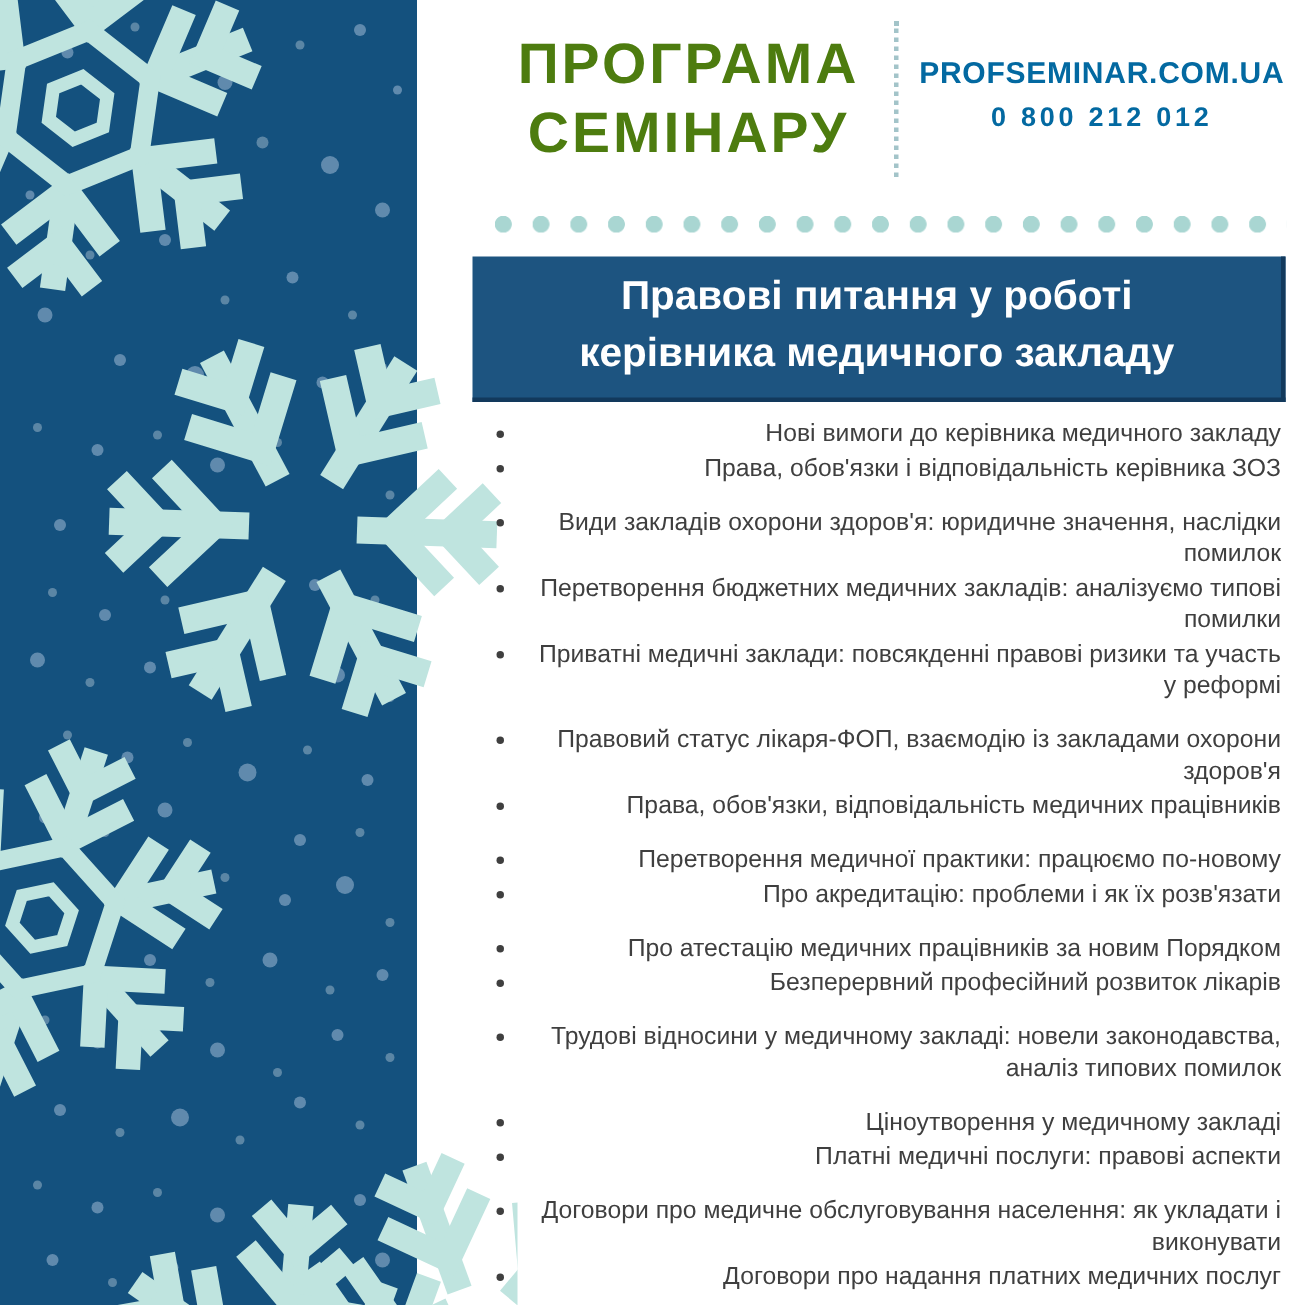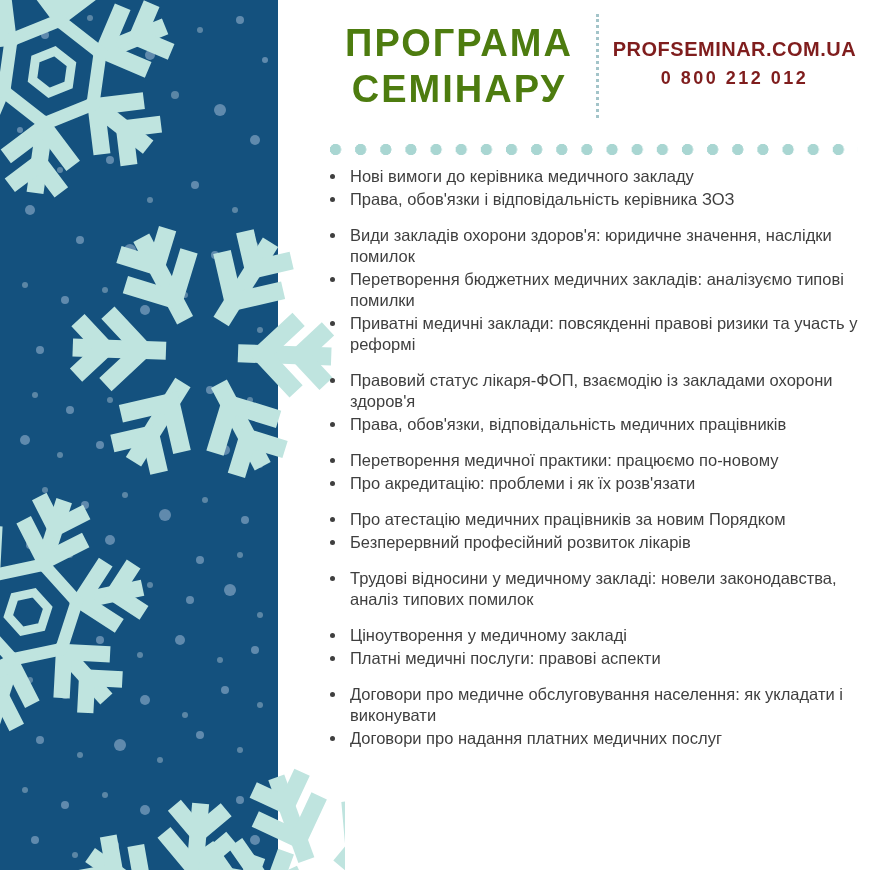--- a/index.html
+++ b/index.html
@@ -13,40 +13,40 @@
   .main{position:absolute;left:278px;top:0;width:592px;height:870px;}
   
   .header{display:flex;padding:20px 0 0 52px;height:112px;box-sizing:content-box;}
   .title{
     width:258px;text-align:center;color:#4d7c0f;font-weight:bold;
     font-size:38px;line-height:1.22;letter-spacing:2px;
   }
   .v-divider{
     border-left:3px dotted #a3c4c9;height:104px;margin:-6px 0 0 8px;
   }
-  .contact{flex:1;text-align:center;color:#7f1d1d;padding-top:18px;}
+  .contact{flex:1;text-align:center;color:#0369a1;padding-top:18px;}
   .website{font-size:20px;font-weight:bold;letter-spacing:0.5px;}
   .phone{font-size:18px;font-weight:bold;letter-spacing:2.5px;margin-top:7px;}
   
   .dots-row{
     margin:12px 0 0 52px;width:528px;height:11px;
     background-image:radial-gradient(circle at 5.5px 5.5px,#a9d6d2 5.4px,rgba(0,0,0,0) 5.9px);
     background-size:25.15px 11px;background-repeat:repeat-x;
   }
   
   .banner{
     margin:16px 0 0 37px;width:542px;box-sizing:border-box;
     background:#1d5480;border-right:3px solid #12395c;border-bottom:3px solid #12395c;
     color:#ffffff;text-align:center;font-weight:bold;font-size:27px;line-height:1.4;
     padding:8px 6px 10px;
   }
   .banner span{display:block;}
   
   .topics{margin:0 0 0 52px;width:540px;color:#3f3f3f;font-size:16.5px;}
-  .topics ul{margin:15px 2px 0 0;padding:0 0 0 17px;list-style:disc;}
+  .topics ul{margin:15px 16px 0 0;padding:0 0 0 17px;list-style:disc;text-align:right;}
   .topics ul.first{margin-top:11px;}
   .topics li{margin:0 0 2px 0;line-height:21px;padding-left:3px;}
 </style>
 </head>
 <body>
 
 <svg class="side-decor" width="345" height="870" viewBox="0 0 345 870" xmlns="http://www.w3.org/2000/svg">
   <defs>
     <g id="arm-open" stroke="#bfe4df" stroke-width="17" fill="none">
       <path d="M0,-34 V-122"></path>
@@ -188,20 +188,24 @@
     </h1>
     <div class="v-divider"></div>
     <div class="contact">
       <div class="website">PROFSEMINAR.COM.UA</div>
       <div class="phone">0 800 212 012</div>
     </div>
   </div>
 
   <div class="dots-row"></div>
 
+  <div class="banner">
+    <span>Правові питання у роботі</span>
+    <span>керівника медичного закладу</span>
+  </div>
 
   <section class="topics">
     <ul class="first">
       <li>Нові вимоги до керівника медичного закладу</li>
       <li>Права, обов'язки і відповідальність керівника ЗОЗ</li>
     </ul>
     <ul>
       <li>Види закладів охорони здоров'я: юридичне значення, наслідки помилок</li>
       <li>Перетворення бюджетних медичних закладів: аналізуємо типові помилки</li>
       <li>Приватні медичні заклади: повсякденні правові ризики та участь у реформі</li>

